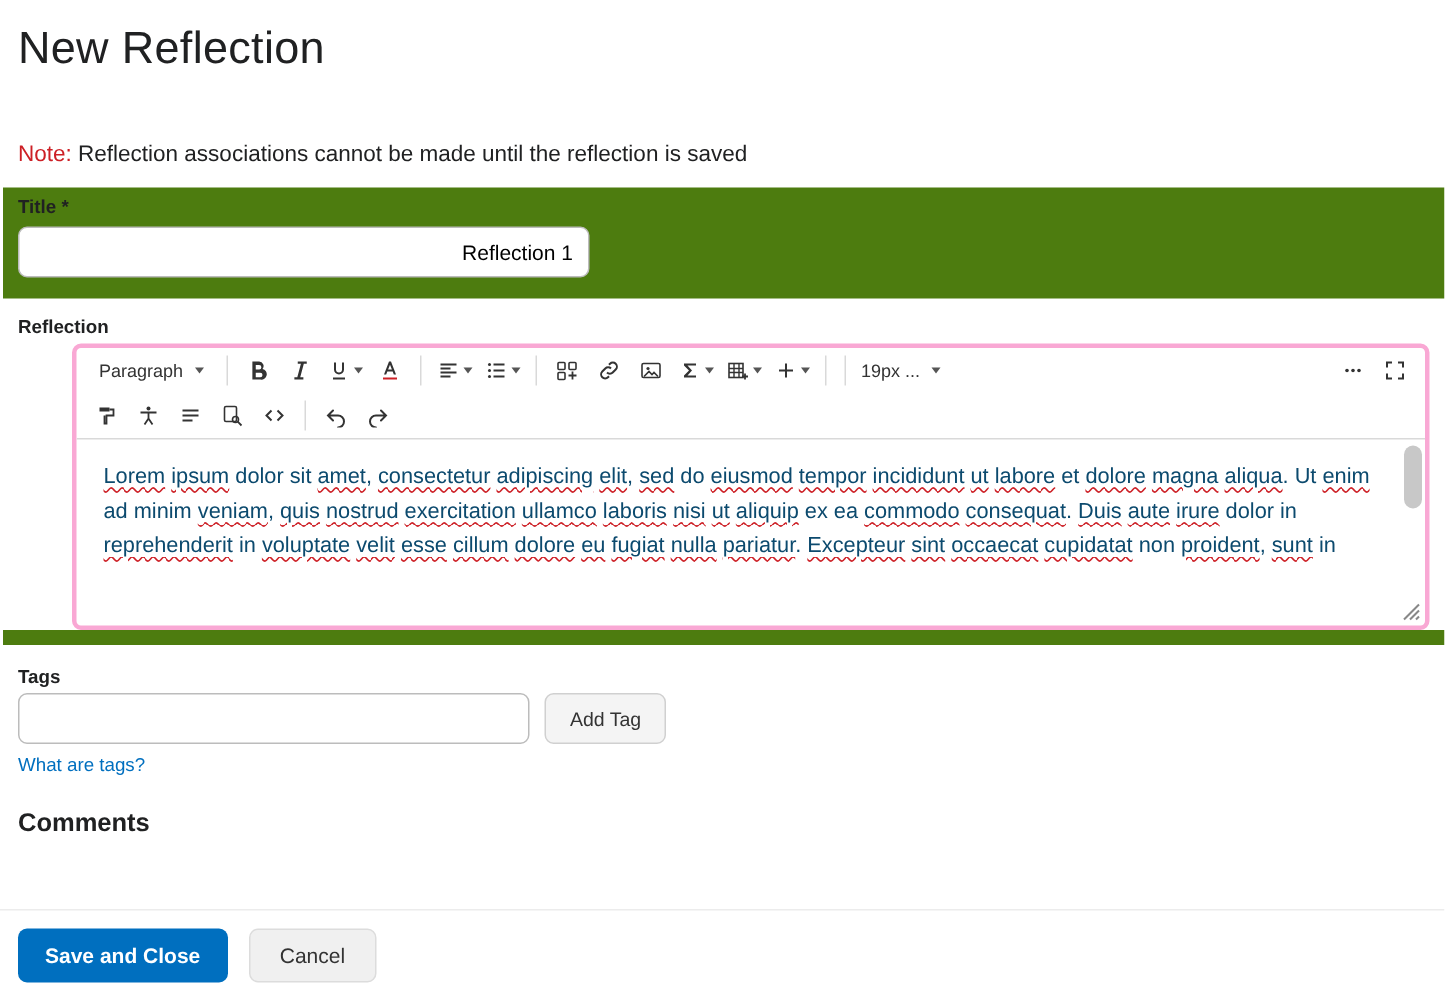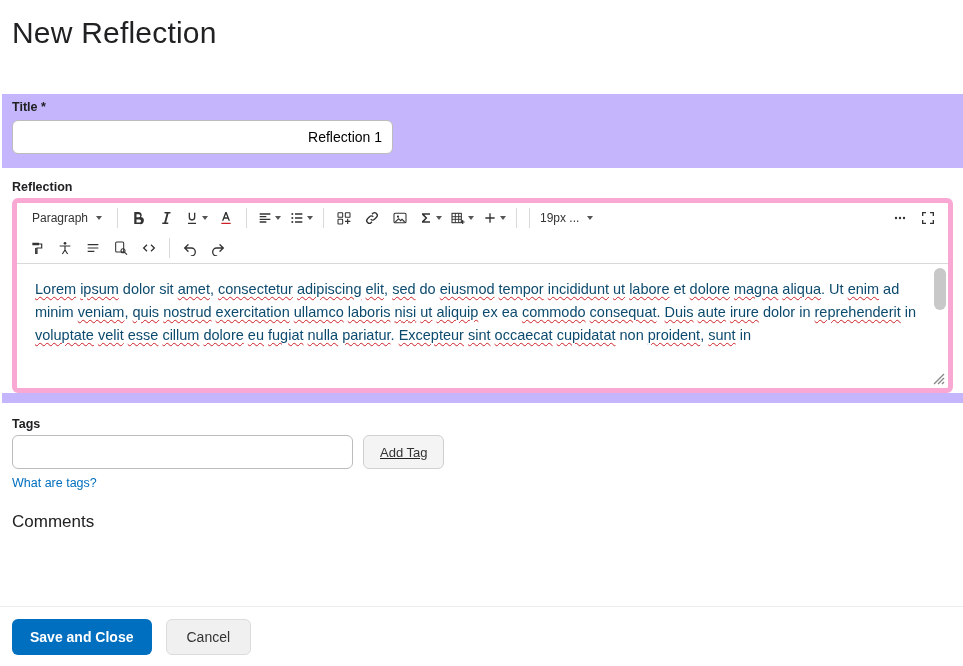--- a/index.html
+++ b/index.html
@@ -2,28 +2,28 @@
 <html><head>
 <meta charset="utf-8">
 <style>
   * { box-sizing: border-box; }
   html, body { margin: 0; padding: 0; font-family: Arial, Helvetica, sans-serif; font-size: 13px; color: #202122; background:#fff; }
   .page { width: 963px; height: 666px; position: relative; overflow: hidden; }
   .content { padding: 0 10px 0 12px; }
   h1.page-title { font-size: 30px; font-weight: 400; margin: 16px 0 44px 0; letter-spacing: .2px; color:#202122; }
   .note-line { font-size: 15px; margin-bottom: 14px; }
   .note-line .note { color: #cd2026; }
-  .blue-band { background: #c4b5fd; padding: 6px 10px 14px 10px; margin: 13px -10px 0 -10px; }
+  .blue-band { background: #4d7c0f; padding: 6px 10px 14px 10px; margin: 13px -10px 0 -10px; }
   .field-label { font-size: 12.5px; font-weight: 600; margin-bottom: 6px; }
   .req-star { font-weight: 600; }
   .section-label { font-size: 12.5px; font-weight: 600; margin: 12px 0 4px 0; }
   input.text-input { width: 381px; height: 34px; border: 1px solid #bcbcbc; border-radius: 6px; padding: 0 10px; font-size: 14px; background:#fff;text-align:right; }
 
   
-  .editor-wrap { border: 5px solid #f9a8d4; border-radius: 6px; background: #fff; overflow: hidden; }
+  .editor-wrap { border: 3px solid #f9a8d4; border-radius: 6px; background: #fff; overflow: hidden; margin-left: 36px; }
   .toolbar { display: flex; flex-direction: column; border-bottom: 1px solid #d9d9d9; }
   .toolbar-row { display: flex; align-items: center; gap: 0; height: 30px; padding: 2px 6px; }
   .tb-group { display: flex; align-items: center; height: 100%; }
   .tb-sep { width: 1px; height: 20px; background: #d9d9d9; margin: 0 6px; }
   .tb-btn { display: inline-flex; align-items: center; justify-content: center; min-width: 28px; height: 26px; padding: 0 4px; border-radius: 3px; cursor: pointer; color:#333; }
   .tb-btn svg { width: 16px; height: 16px; display:block; }
   .tb-btn.large svg { width: 18px; height: 18px; }
   .block-select { font-size: 12px; padding: 2px 2px; border:none; background:transparent; cursor:pointer; display:flex; align-items:center; gap:6px; min-width: 88px; }
   .small-chev { width:0; height:0; border-left:3.5px solid transparent; border-right:3.5px solid transparent; border-top:4.5px solid #555; display:inline-block; margin-left:2px; }
   .font-select { font-size: 12px; min-width: 100px; display:flex; align-items:center; justify-content:space-between; gap:6px; cursor:pointer; }
@@ -31,43 +31,47 @@
   .spacer-flex { flex: 1 1 auto; }
 
   .editor-body { position: relative; min-height: 110px; padding: 14px 20px 16px 18px; }
   .editor-text { font-size: 14.5px; line-height: 1.6; color:#0c4a6e; }
   .sp { text-decoration: underline; text-decoration-style: wavy; text-decoration-color: #cd2026; text-decoration-thickness: 1px; text-underline-offset: 2px; }
   .editor-scrollbar { position:absolute; right:2px; top:4px; width:12px; height:42px; background:#c8c8c8; border-radius:6px; }
   .resize-handle { height: 14px; display:flex; justify-content:flex-end; align-items:flex-end; padding: 0 2px 2px 0; }
   .resize-handle .grip { width: 14px; height: 14px; display:block; }
 
   
-  .tags-row { display:flex; align-items:center; gap:10px; margin: 4px 0 6px 0; text-decoration: underline; }
+  .tags-row { display:flex; align-items:center; gap:10px; margin: 4px 0 6px 0; }
   .tags-input { width: 341px; height: 34px; border:1px solid #bcbcbc; border-radius:6px; padding:0 10px; font-size:14px; background:#fff; }
   .secondary-btn { height: 34px; padding: 0 16px; background:#f4f4f4; border:1px solid #d0d0d0; border-radius:6px; font-size:13px; cursor:pointer; color:#333; }
   .link { color:#006fbf; font-size:12.5px; text-decoration:none; cursor:pointer; }
 
   
-  .comments-heading { font-size: 17px; font-weight: 400; margin: 22px 0 20px 0; }
+  .comments-heading { font-size: 17px; font-weight: 700; margin: 22px 0 20px 0; }
   .checkbox-row { display:flex; align-items:center; gap:10px; font-size:14px; }
   .d2l-checkbox { width:20px; height:20px; border:1px solid #8a8a8a; border-radius:4px; display:inline-flex; align-items:center; justify-content:center; cursor:pointer; background:#fff; }
   .d2l-checkbox.checked::after { content:""; width:10px; height:5px; border-left:2px solid #333; border-bottom:2px solid #333; transform: rotate(-45deg) translate(1px,-1px); }
 
   
   .footer-bar { position:absolute; left:0; right:0; bottom:0; height:60px; background:#fff; border-top:1px solid #ececec; padding: 12px 12px; display:flex; gap:14px; align-items:center; }
   .primary-btn { height: 36px; padding: 0 18px; background:#006fbf; color:#fff; border:none; border-radius:6px; font-size:14px; font-weight:700; cursor:pointer; }
   .footer-secondary { height:36px; padding:0 20px; background:#f0f0f0; border:1px solid #dcdcdc; border-radius:6px; font-size:14px; cursor:pointer; color:#333; }
 </style>
 </head>
 <body>
 
 <div class="page">
   <div class="content">
     <h1 class="page-title">New Reflection</h1>
 
+    <div class="note-line">
+      <span class="note">Note:</span>
+      <span>Reflection associations cannot be made until the reflection is saved</span>
+    </div>
 
     <div class="blue-band">
       <div class="field-label">
         <span>Title</span> <span class="req-star">*</span>
       </div>
       <input class="text-input" type="text" value="Reflection 1" style="">
     </div>
 
     <div class="section-label">Reflection</div>
 

